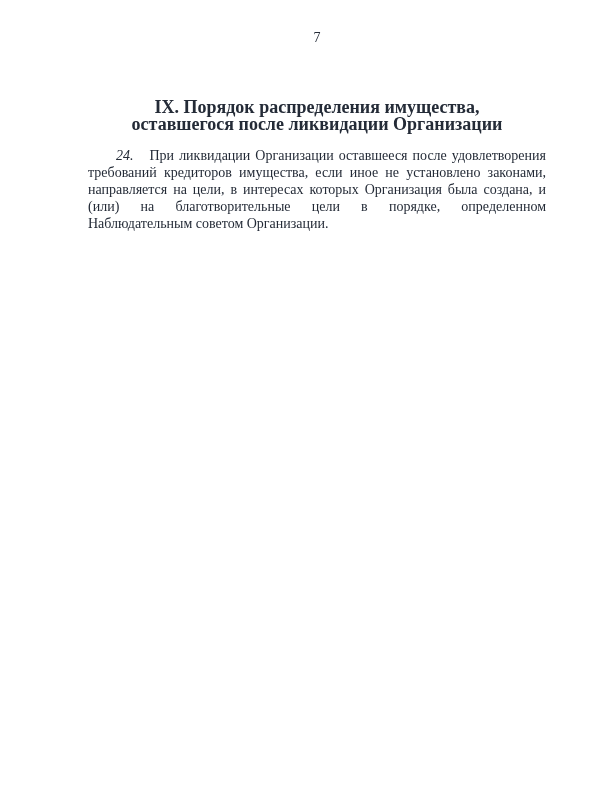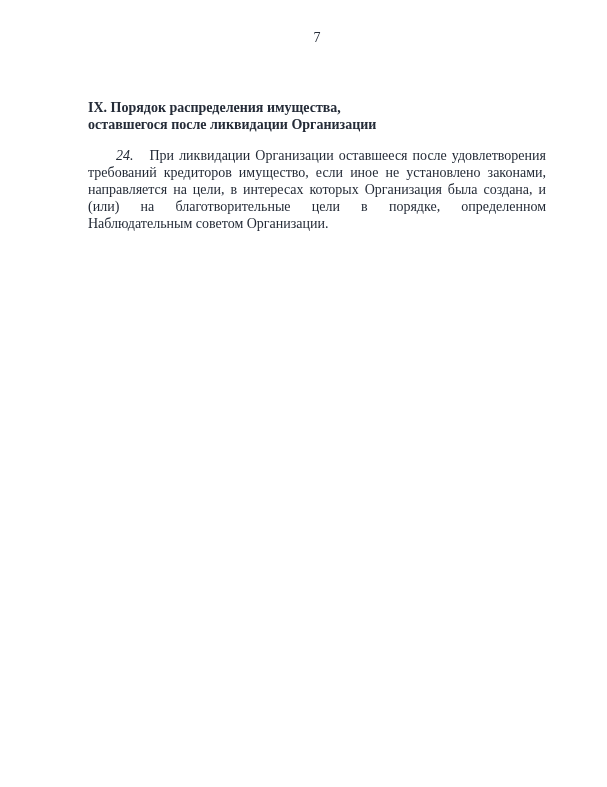--- a/index.html
+++ b/index.html
@@ -26,22 +26,23 @@
     width: 458px;
   }
   .page-number {
     padding-top: 30px;
     text-align: center;
     font-size: 14px;
     line-height: 15px;
   }
   .heading {
     margin-top: 54px;
+    text-align: center;
     font-weight: bold;
-    font-size: 14px;
+    font-size: 18px;
     line-height: 17px;
   }
   .body-paragraph {
     margin: 14px 0 0 0;
     font-size: 14px;
     line-height: 17px;
     text-align: justify;
     text-indent: 28px;
   }
   .para-number {
@@ -55,16 +56,16 @@
 <div class="page">
   <div class="content">
 
     <div class="page-number">7</div>
 
     <div class="heading">
       <div>IX. Порядок распределения имущества,</div>
       <div>оставшегося после ликвидации Организации</div>
     </div>
 
-    <p class="body-paragraph"><span class="para-number">24.</span><span>При ликвидации Организации оставшееся после удовлетворения требований кредиторов имущество, если иное не установлено законами, направляется на цели, в интересах которых Организация была создана, и (или) на благотворительные цели в порядке, определенном Наблюдательным советом Организации.</span></p>
+    <p class="body-paragraph"><span class="para-number">24.</span><span>При ликвидации Организации оставшееся после удовлетворения требований кредиторов имущества, если иное не установлено законами, направляется на цели, в интересах которых Организация была создана, и (или) на благотворительные цели в порядке, определенном Наблюдательным советом Организации.</span></p>
 
   </div>
 </div>
 
 </body></html>

